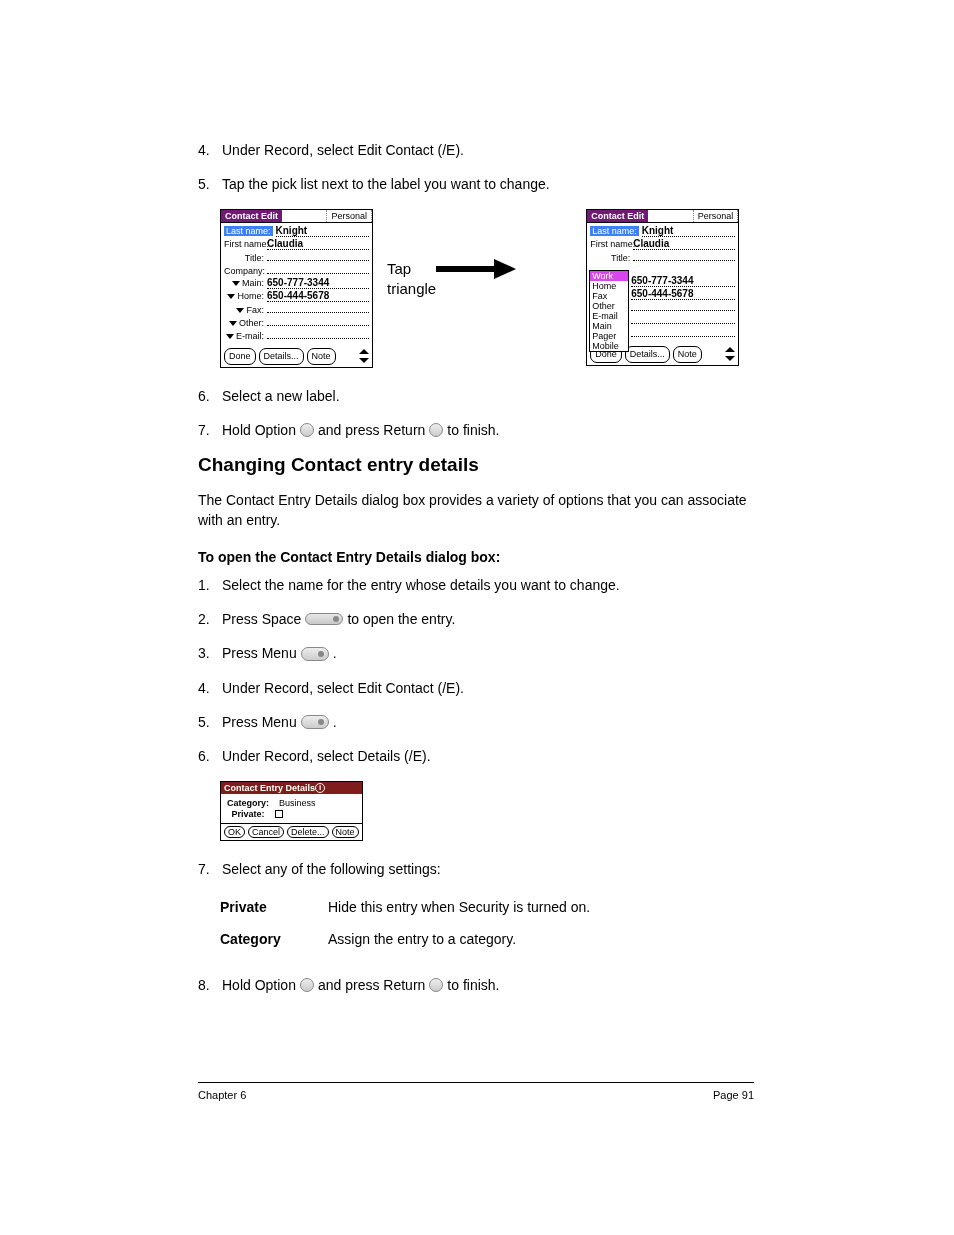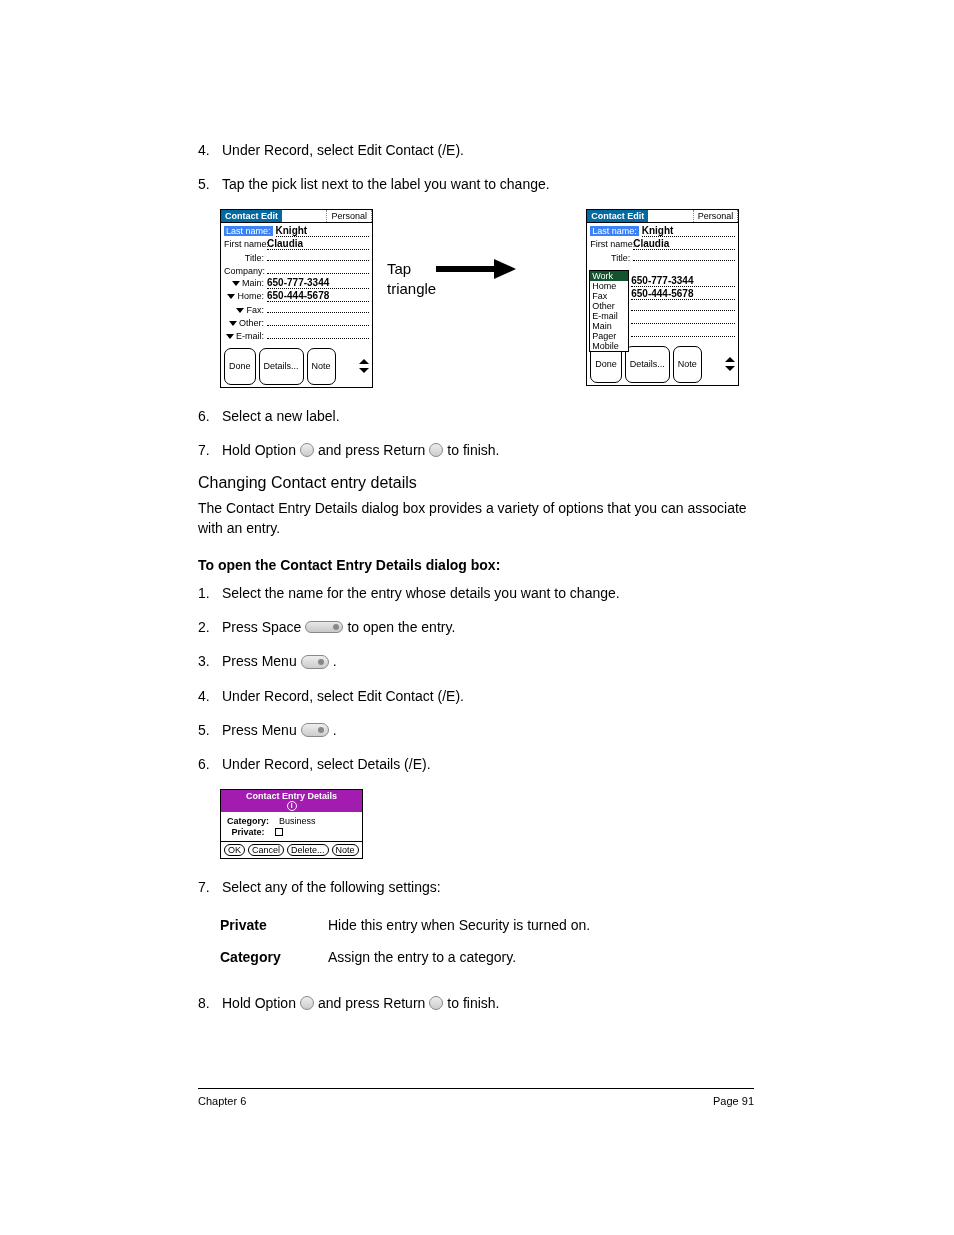--- a/index.html
+++ b/index.html
@@ -32,23 +32,23 @@
     width: 24px;
     flex: none;
   }
   .inline {
     display: inline-flex;
     align-items: center;
     gap: 4px;
     flex-wrap: wrap;
   }
   h2.sub {
-    font-size: 16px;
-    font-weight: 400;
-    margin: 10px 0 6px 0;
+    font-size: 19px;
+    font-weight: 700;
+    margin: 10px 0 14px 0;
   }
   .para {
     font-size: 14px;
     line-height: 1.45;
     margin-bottom: 18px;
   }
   .subhead {
     font-size: 14px;
     font-weight: 700;
     margin-bottom: 10px;
@@ -79,21 +79,21 @@
     position: relative;
   }
   .palm .titlebar {
     display: flex;
     justify-content: space-between;
     background: #fff;
     border-bottom: 1px solid #000;
     font-size: 9px;
   }
   .palm .titlebar .left {
-    background: #0369a1;
+    background: #701a75;
     color: #fff;
     font-weight: 700;
     padding: 1px 4px;
   }
   .palm .titlebar .right {
     padding: 1px 4px;
     border-left: 1px dotted #888;
     border-right: 1px dotted #888;
   }
   .palm .body {
@@ -140,37 +140,37 @@
   }
   .palm .ftr {
     display: flex;
     gap: 3px;
     padding: 2px 3px;
     align-items: center;
   }
   .palm .btn {
     border: 1px solid #000;
     border-radius: 7px;
-    padding: 12px 4px;
+    padding: 2px 4px;
     font-size: 9px;
     line-height: 11px;
   }
   .palm .spcr { flex: 1; }
   .palm .updn svg { display:block; }
 
   .palm .popup {
     position: absolute;
     left: 2px; top: 60px;
     width: 40px;
     background: #fff;
     border: 1px solid #000;
     font-size: 9px;
   }
   .palm .popup div { padding: 0 2px; }
-  .palm .popup .sel { background:#14532d; color:#fff; }
+  .palm .popup .sel { background:#d946ef; color:#fff; }
 
   .icon-pill {
     display: inline-block;
     width: 28px; height: 14px;
     border: 1px solid #888;
     border-radius: 8px;
     background: linear-gradient(#eee,#ccc);
     position: relative;
     vertical-align: middle;
   }
@@ -208,23 +208,23 @@
   }
 
   
   .details-fig {
     width: 143px;
     border: 1px solid #000;
     margin: 0 0 18px 22px;
     font-size: 9px;
   }
   .details-fig .tb {
-    background:#a21caf;color:#fff;font-weight:700;
-    display:flex;justify-content:space-between;
-    padding:1px 3px;align-items:center;flex-direction:column;
+    background:#7f1d1d;color:#fff;font-weight:700;
+    display:flex;justify-content:flex-start;
+    padding:1px 3px;align-items:center;
   }
   .details-fig .tb .info {
     width:10px;height:10px;border:1px solid #fff;border-radius:50%;
     display:flex;align-items:center;justify-content:center;
     font-weight:700;font-size:8px;
   }
   .details-fig .bd { padding: 3px 4px; }
   .details-fig .bd .r { display:flex;gap:4px;align-items:center;margin:1px 0; }
   .details-fig .bd .r .k { font-weight:700;width:46px;text-align:center; }
   .details-fig .bd .sq { width:8px;height:8px;border:1px solid #000;display:inline-block; }
@@ -234,21 +234,21 @@
   .settings-table {
     margin: 20px 0 28px 22px;
     font-size: 14px;
   }
   .settings-table .srow { display:flex;margin-bottom:16px; }
   .settings-table .srow .sk { width:108px;font-weight:700; }
 
   .footer-line {
     position:absolute;
     left:198px; right:200px;
-    bottom: 128px;
+    bottom: 134px;
     border-top: 1px solid #000;
     font-size: 11px;
     padding-top: 6px;
     display:flex;justify-content:space-between;
   }
 </style>
 </head>
 <body>
 
 <div class="page">

